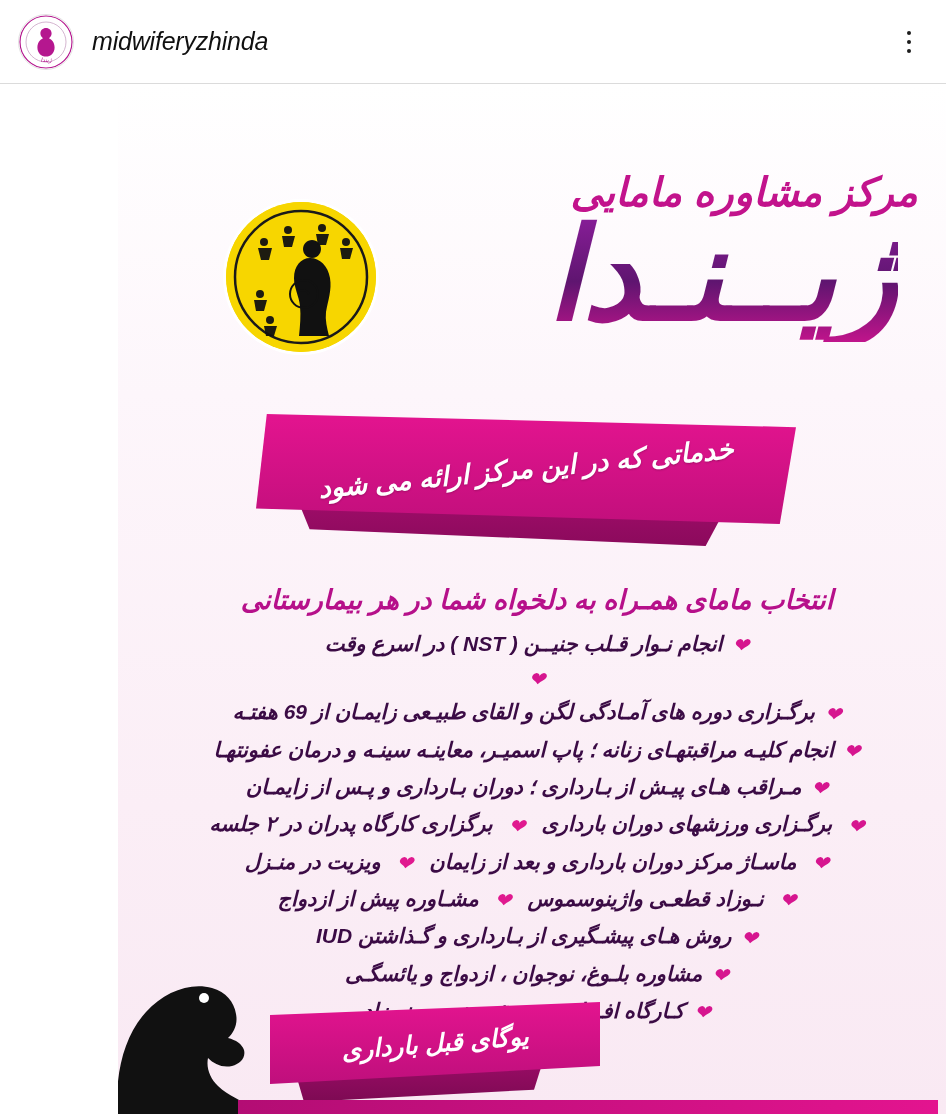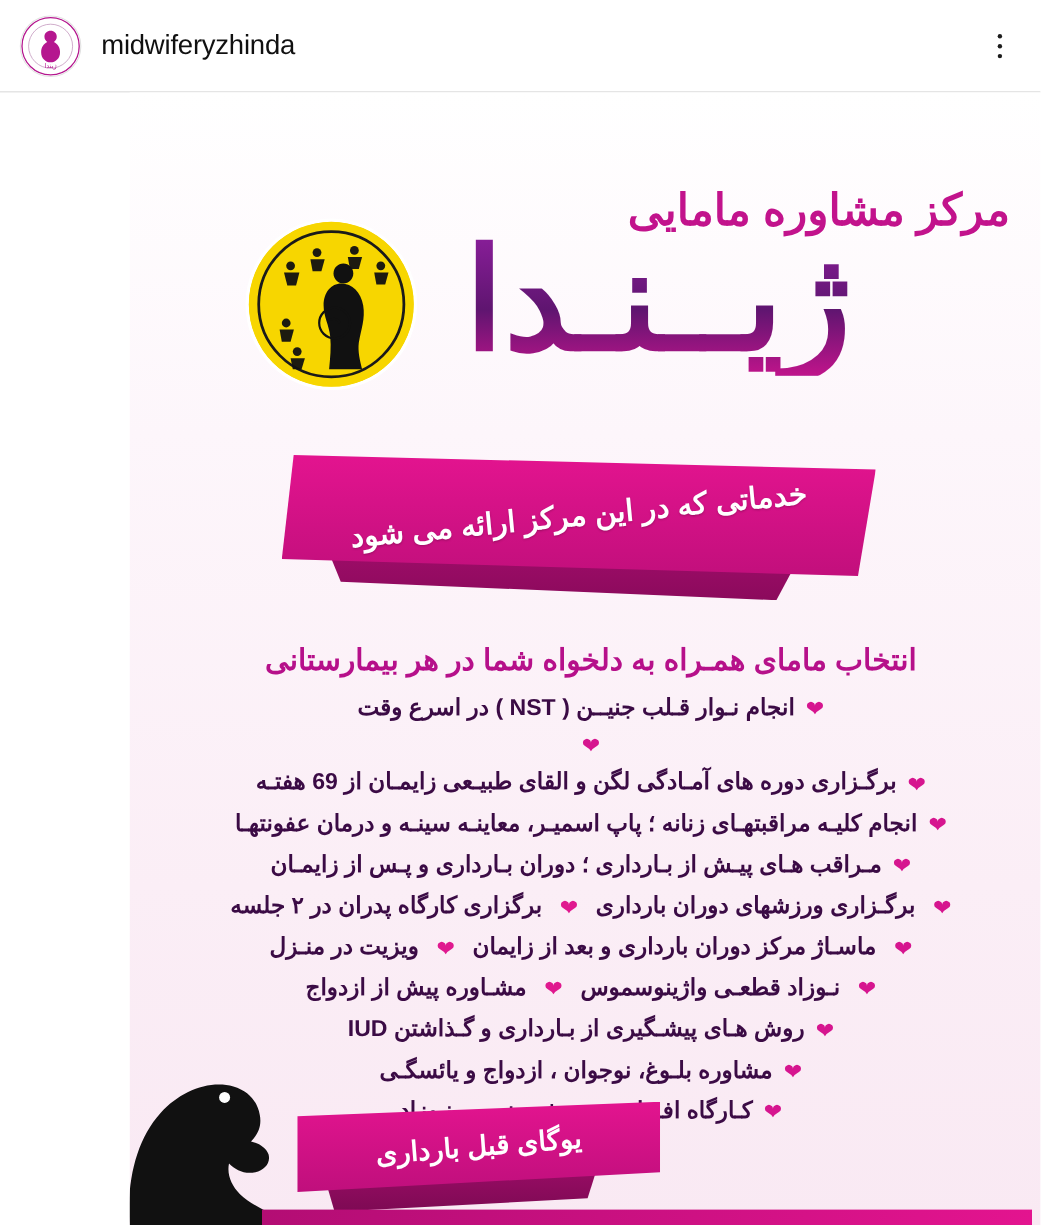--- a/index.html
+++ b/index.html
@@ -10,20 +10,21 @@
     font-family: "Liberation Sans", sans-serif;
     overflow: hidden;
   }
   .app {
     width: 946px;
     height: 1114px;
     position: relative;
     background: #ffffff;
     display: flex;
     flex-direction: column;
+    font-style: italic;
   }
 
   
   .header {
     height: 84px;
     flex: 0 0 84px;
     background: #ffffff;
     border-bottom: 1px solid #dbdbdb;
     display: flex;
     align-items: center;
@@ -129,21 +130,20 @@
     font-size: 128px;
     line-height: 1.05;
     font-weight: bold;
     color: #7a1f8f;
     margin-top: -6px;
     margin-right: 20px;
     background: linear-gradient(180deg,#8d1f9d 0%,#5f1570 55%,#c0148b 100%);
     -webkit-background-clip: text;
     background-clip: text;
     color: transparent;
-    text-align: center;
   }
 
   
   .ribbon {
     position: absolute;
     right: 150px;
     top: 330px;
     width: 540px;
     height: 110px;
   }

